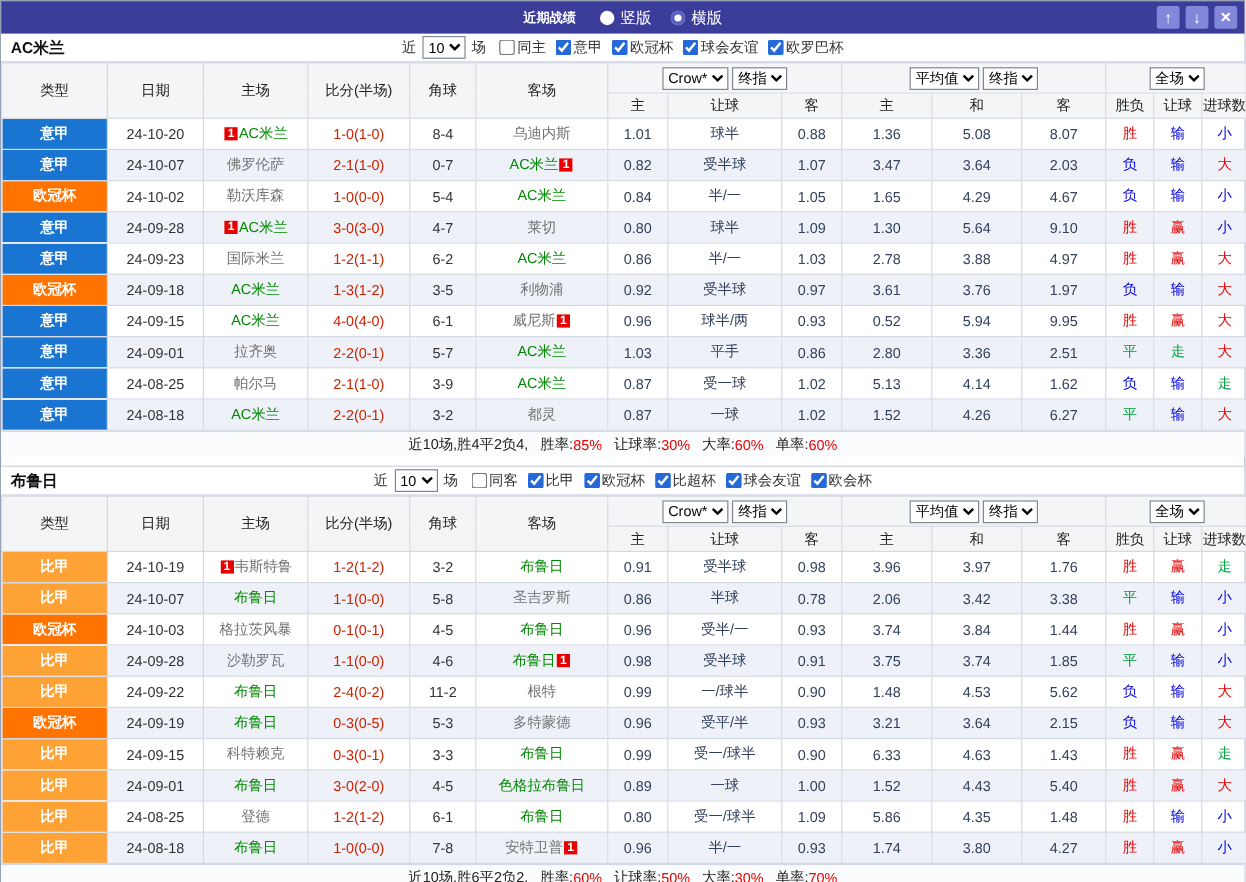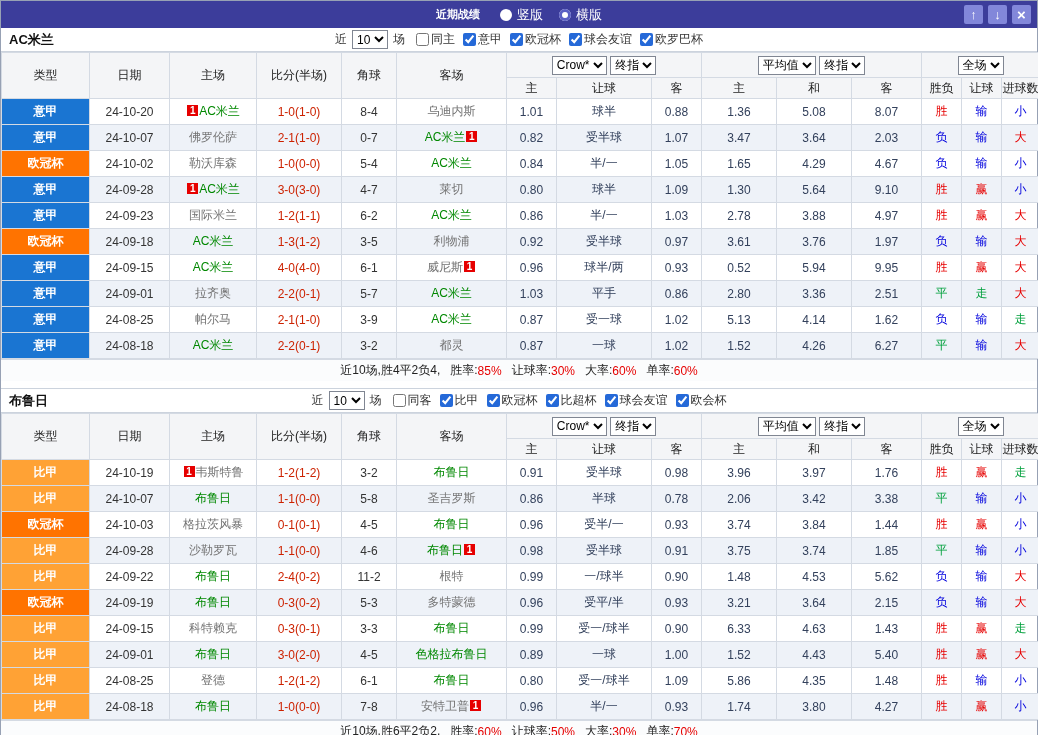--- a/index.html
+++ b/index.html
@@ -561,21 +561,21 @@
     <td class="num">5.62</td>
     <td class="res" style="color: rgb(0, 0, 221);">负</td>
     <td class="res" style="color: rgb(0, 0, 221);">输</td>
     <td class="res" style="color: rgb(230, 0, 0);">大</td>
   </tr>
 
   <tr>
     <td class="league" style="background: rgb(255, 115, 0);">欧冠杯</td>
     <td class="date">24-09-19</td>
     <td class="team"><span class="tname hl">布鲁日</span></td>
-    <td class="score">0-3(0-2)</td>
+    <td class="score">0-3(0-5)</td>
     <td class="corners">5-3</td>
     <td class="team"><span class="tname">多特蒙德</span></td>
     <td class="num">0.96</td>
     <td class="hcp">受平/半</td>
     <td class="num">0.93</td>
     <td class="num">3.21</td>
     <td class="num">3.64</td>
     <td class="num">2.15</td>
     <td class="res" style="color: rgb(0, 0, 221);">负</td>
     <td class="res" style="color: rgb(0, 0, 221);">输</td>

